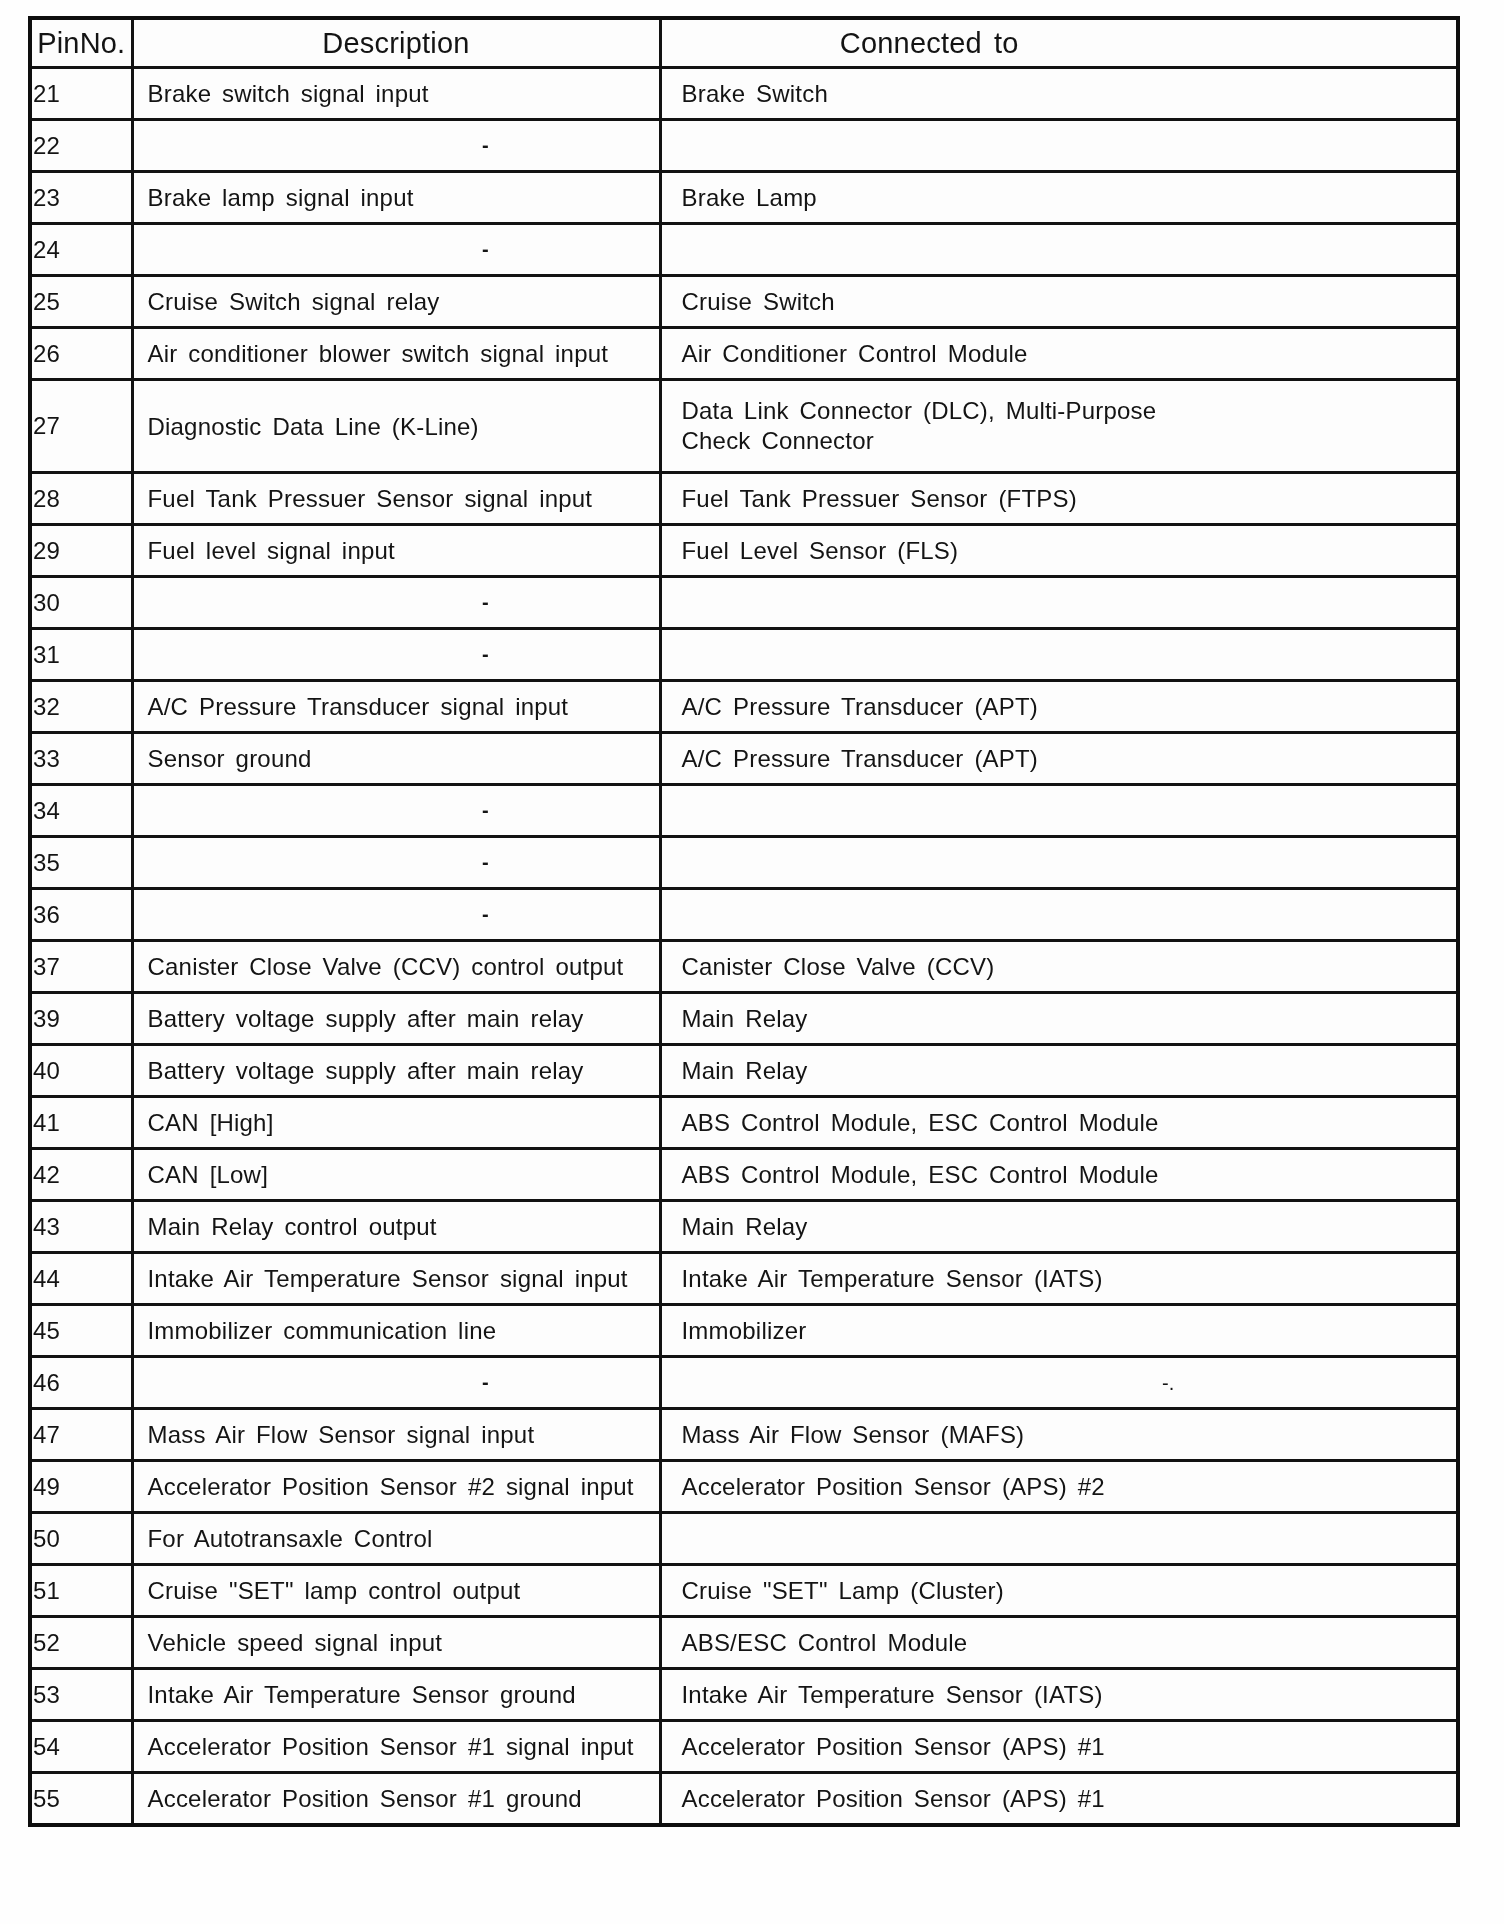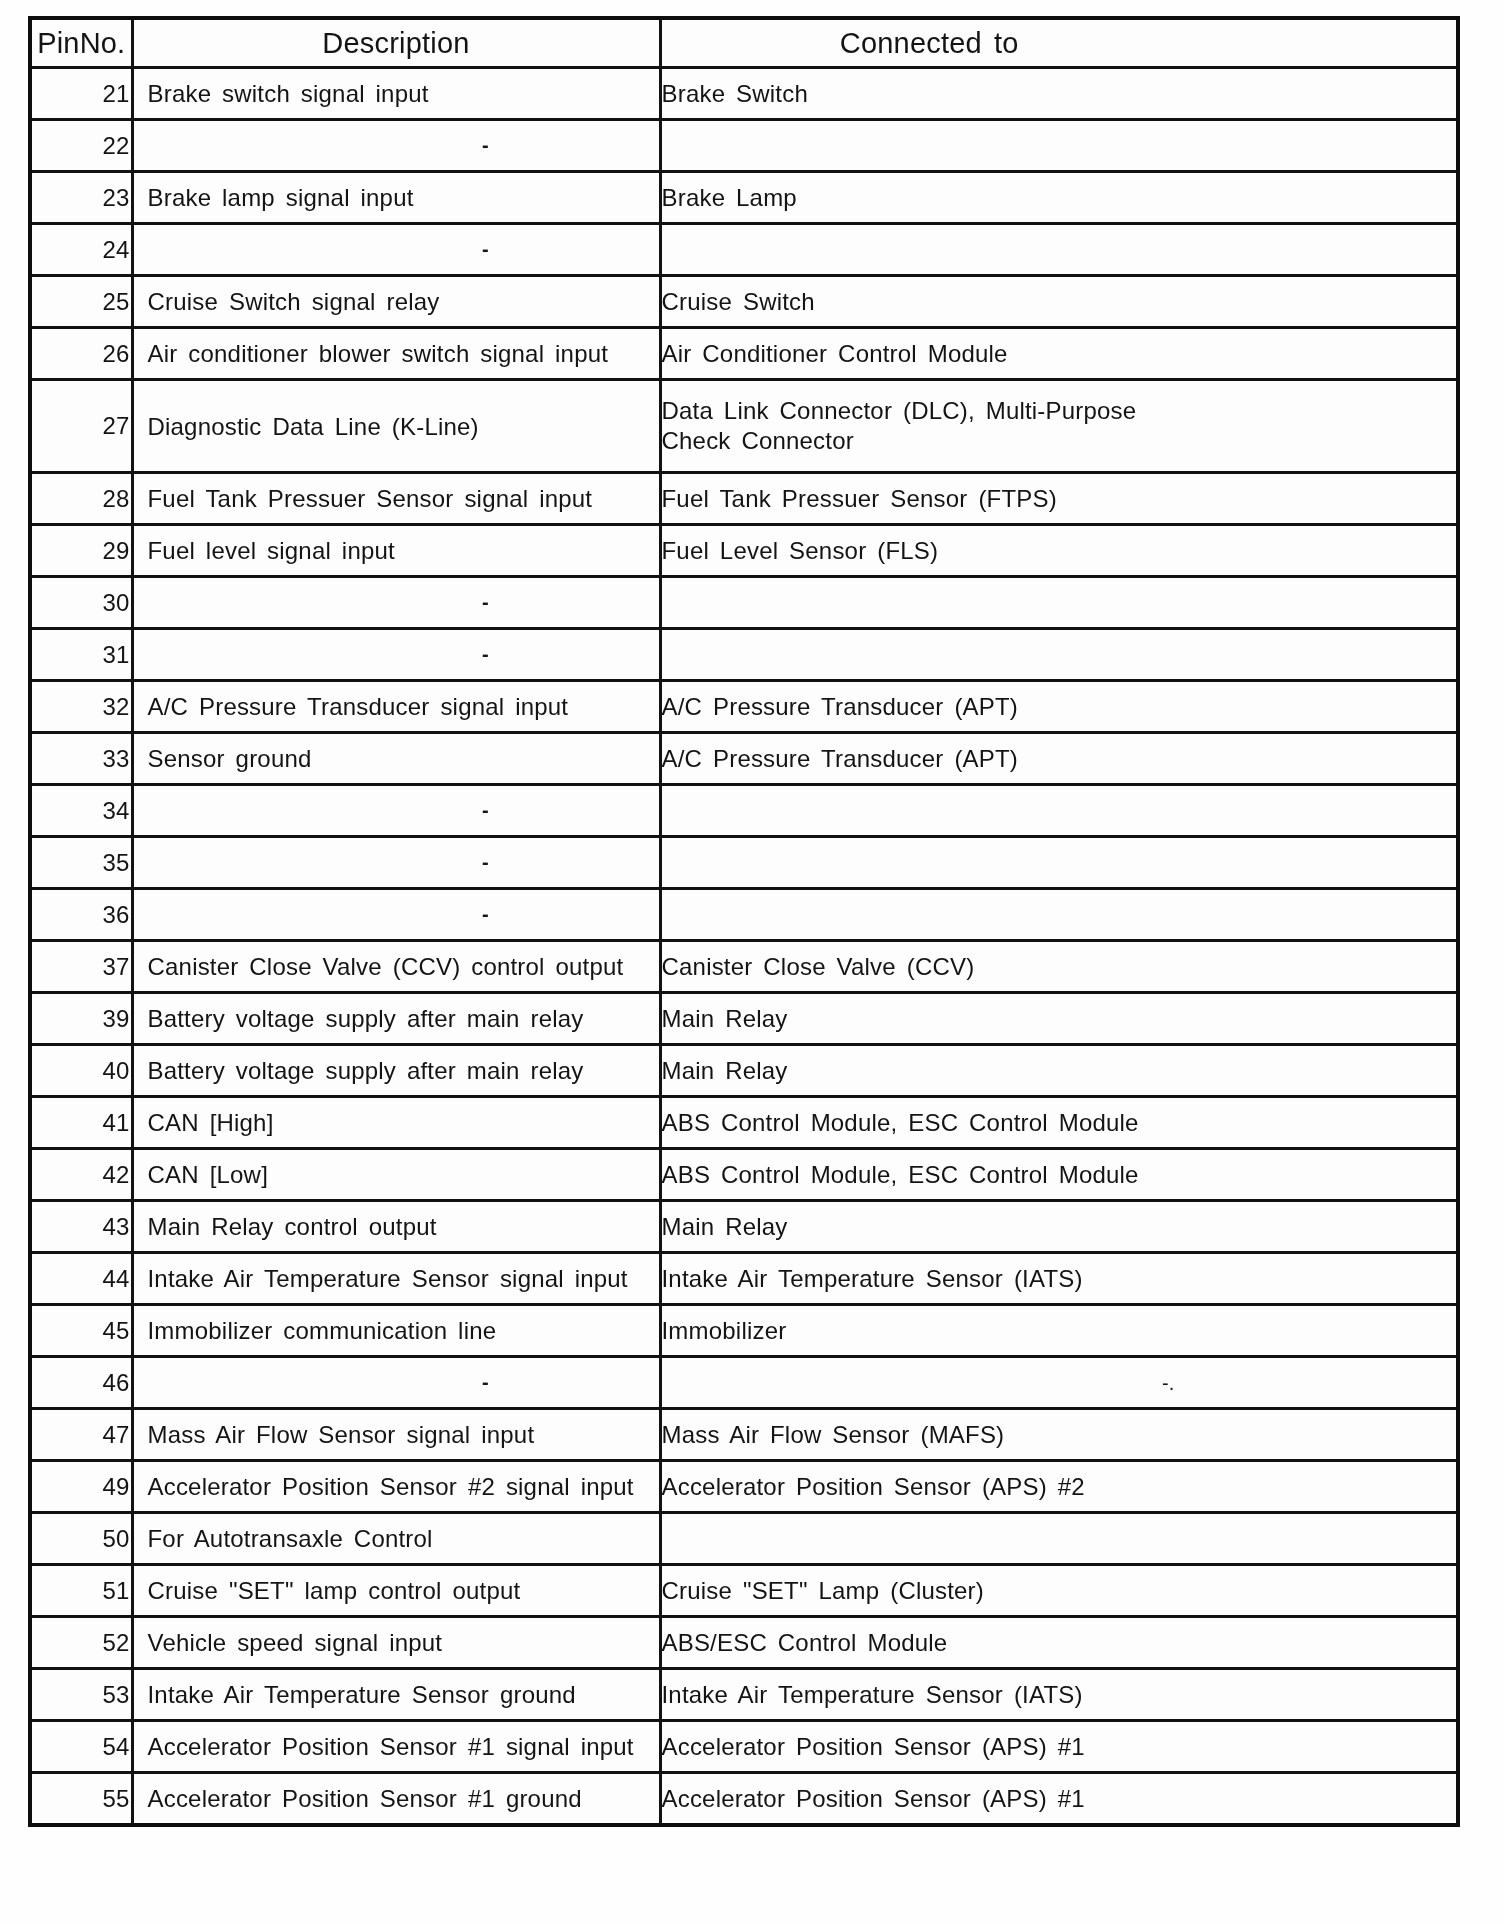--- a/index.html
+++ b/index.html
@@ -47,36 +47,36 @@
     padding-right: 260px;
   }
   col.c-pin { width: 102px; }
   col.c-desc { width: 528px; }
   col.c-conn { width: 798px; }
 
   .pin-table tbody td { height: 47px; background: #fdfdfd; }
   .pin-table tbody tr.tall td { height: 88px; }
 
   td.pin-cell {
-    text-align: right;
+    text-align: left;
     font-size: 24px;
   }
   td.desc-cell {
     padding-left: 14px;
     text-align: left;
     line-height: 29px;
   }
   td.desc-cell.dash {
     text-align: center;
     padding-left: 180px; 
     font-weight: 700;
     font-size: 20px;
   }
   td.conn-cell {
-    padding-left: 0;
+    padding-left: 20px;
     text-align: left;
     line-height: 30px;
     white-space: pre-line;
   }
   td.conn-cell.dash {
     text-align: center;
     padding-left: 220px;
     font-size: 20px;
   }
 </style>

